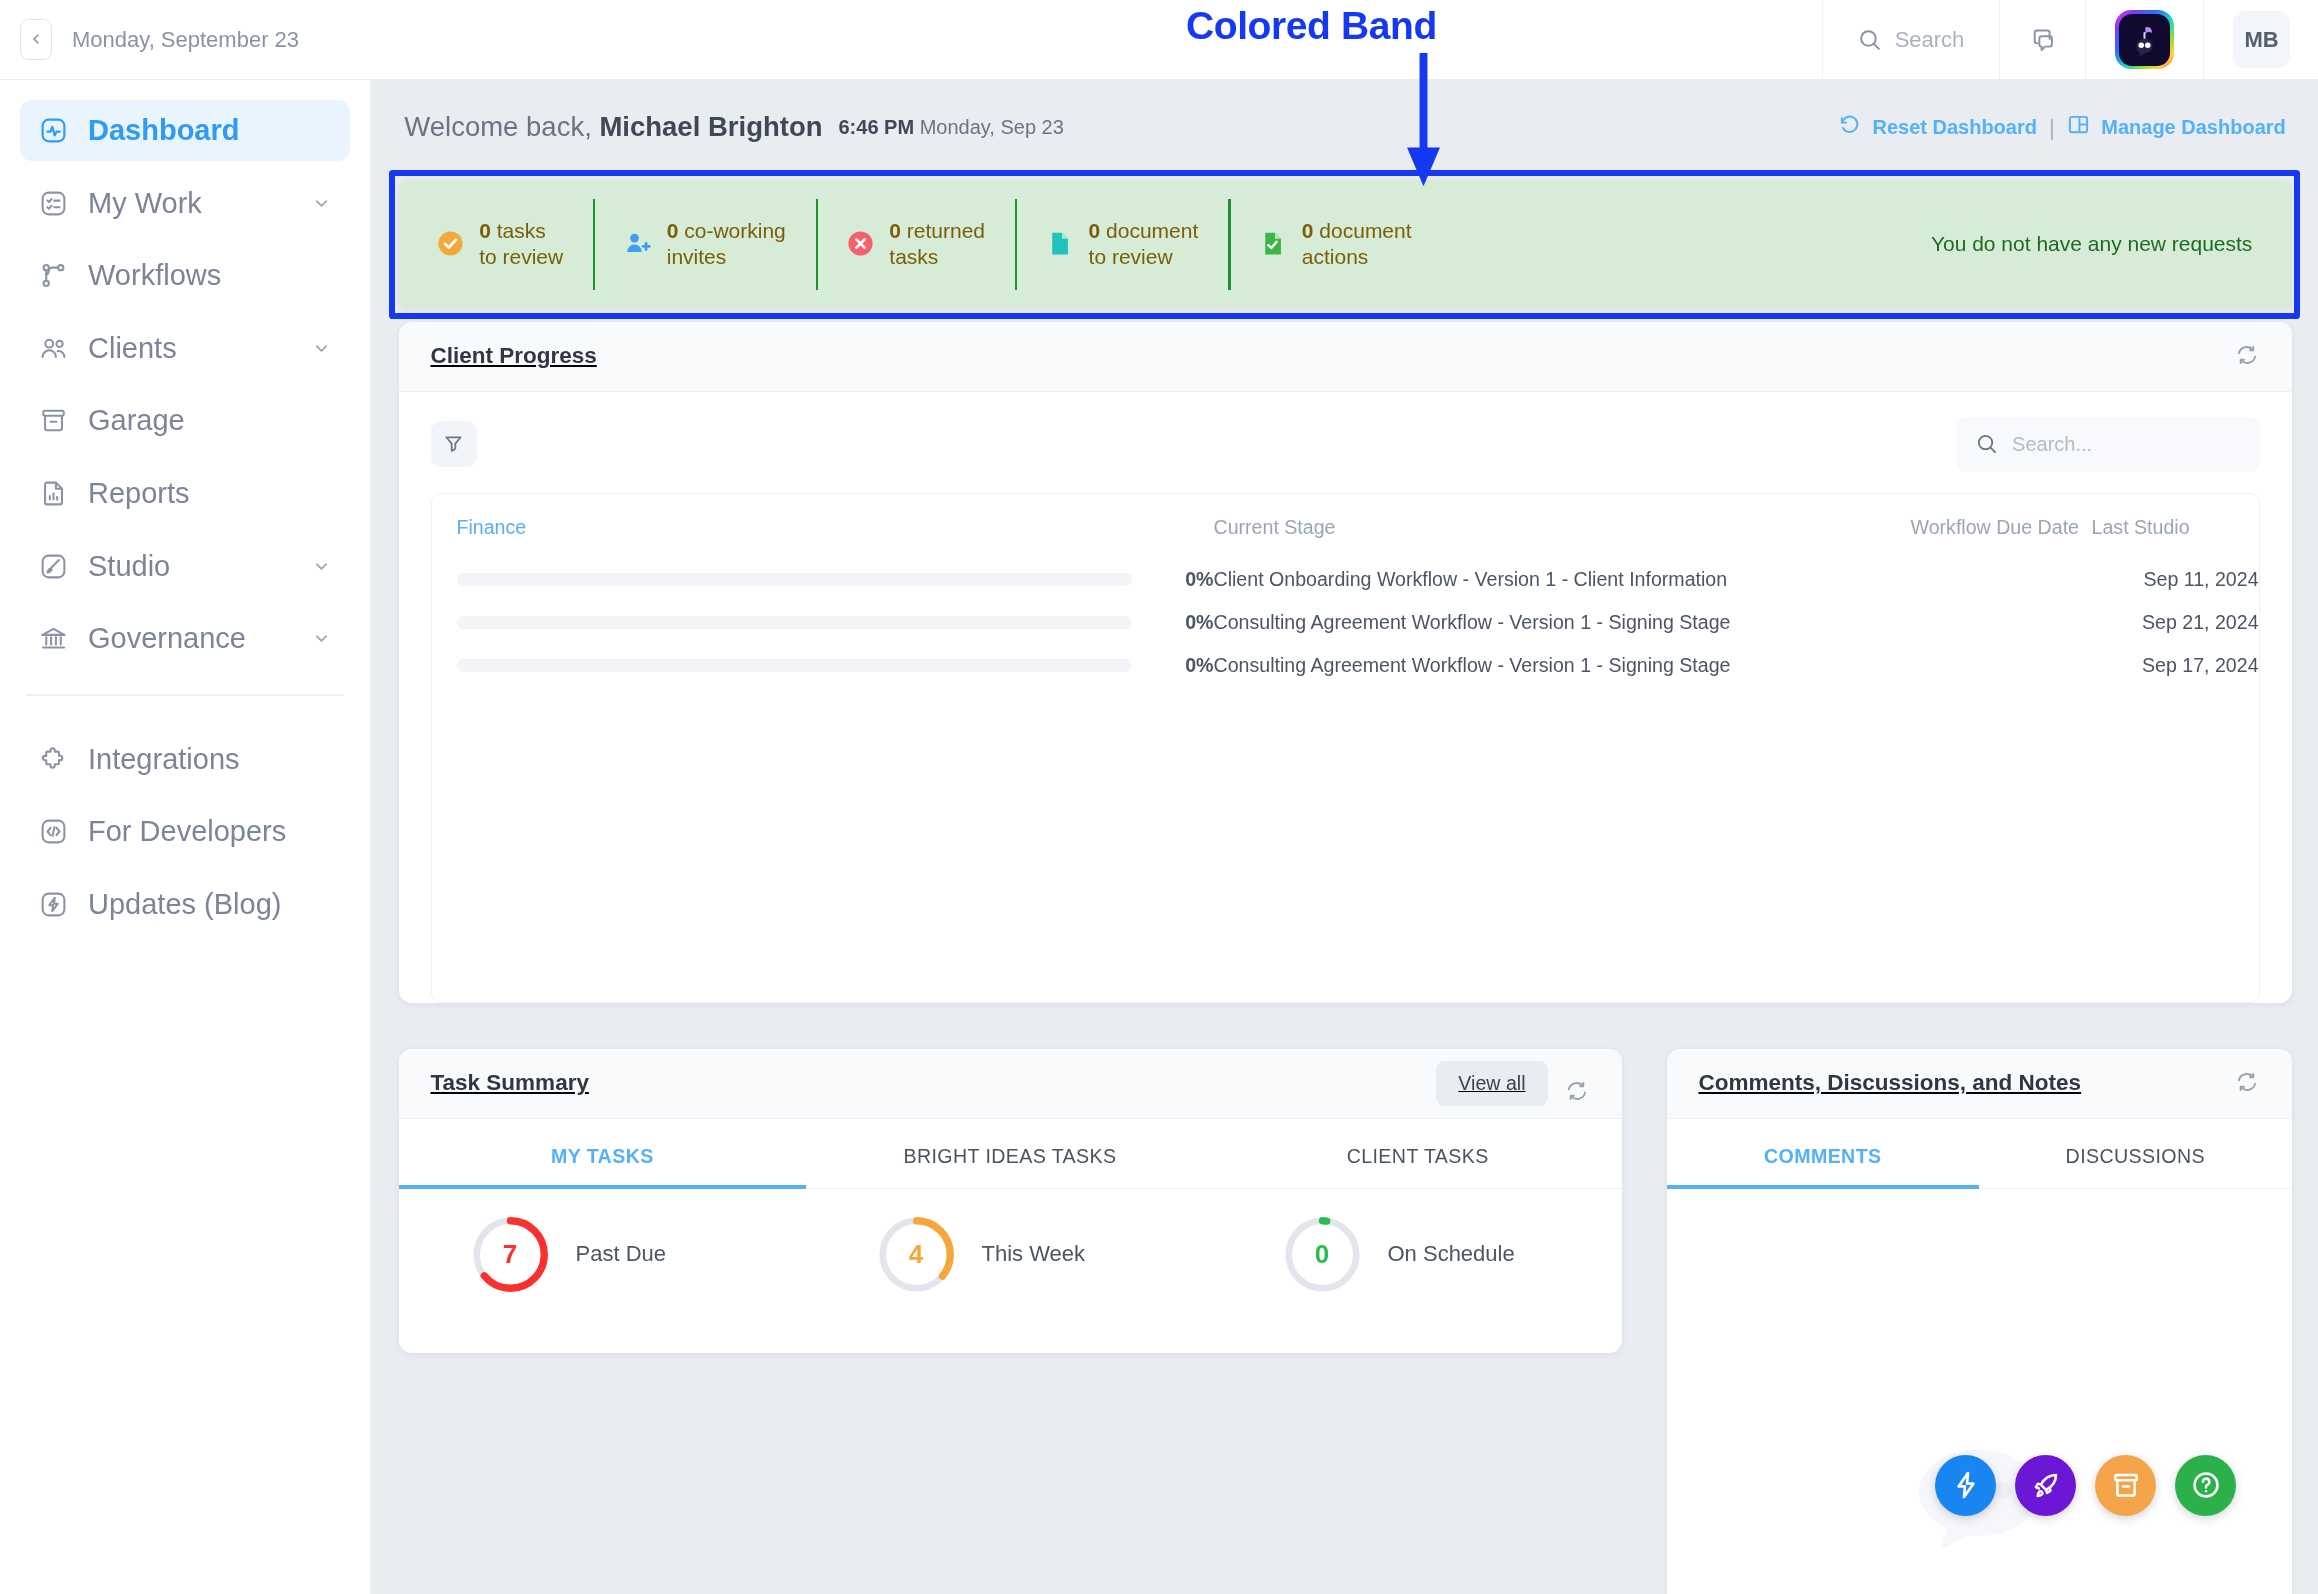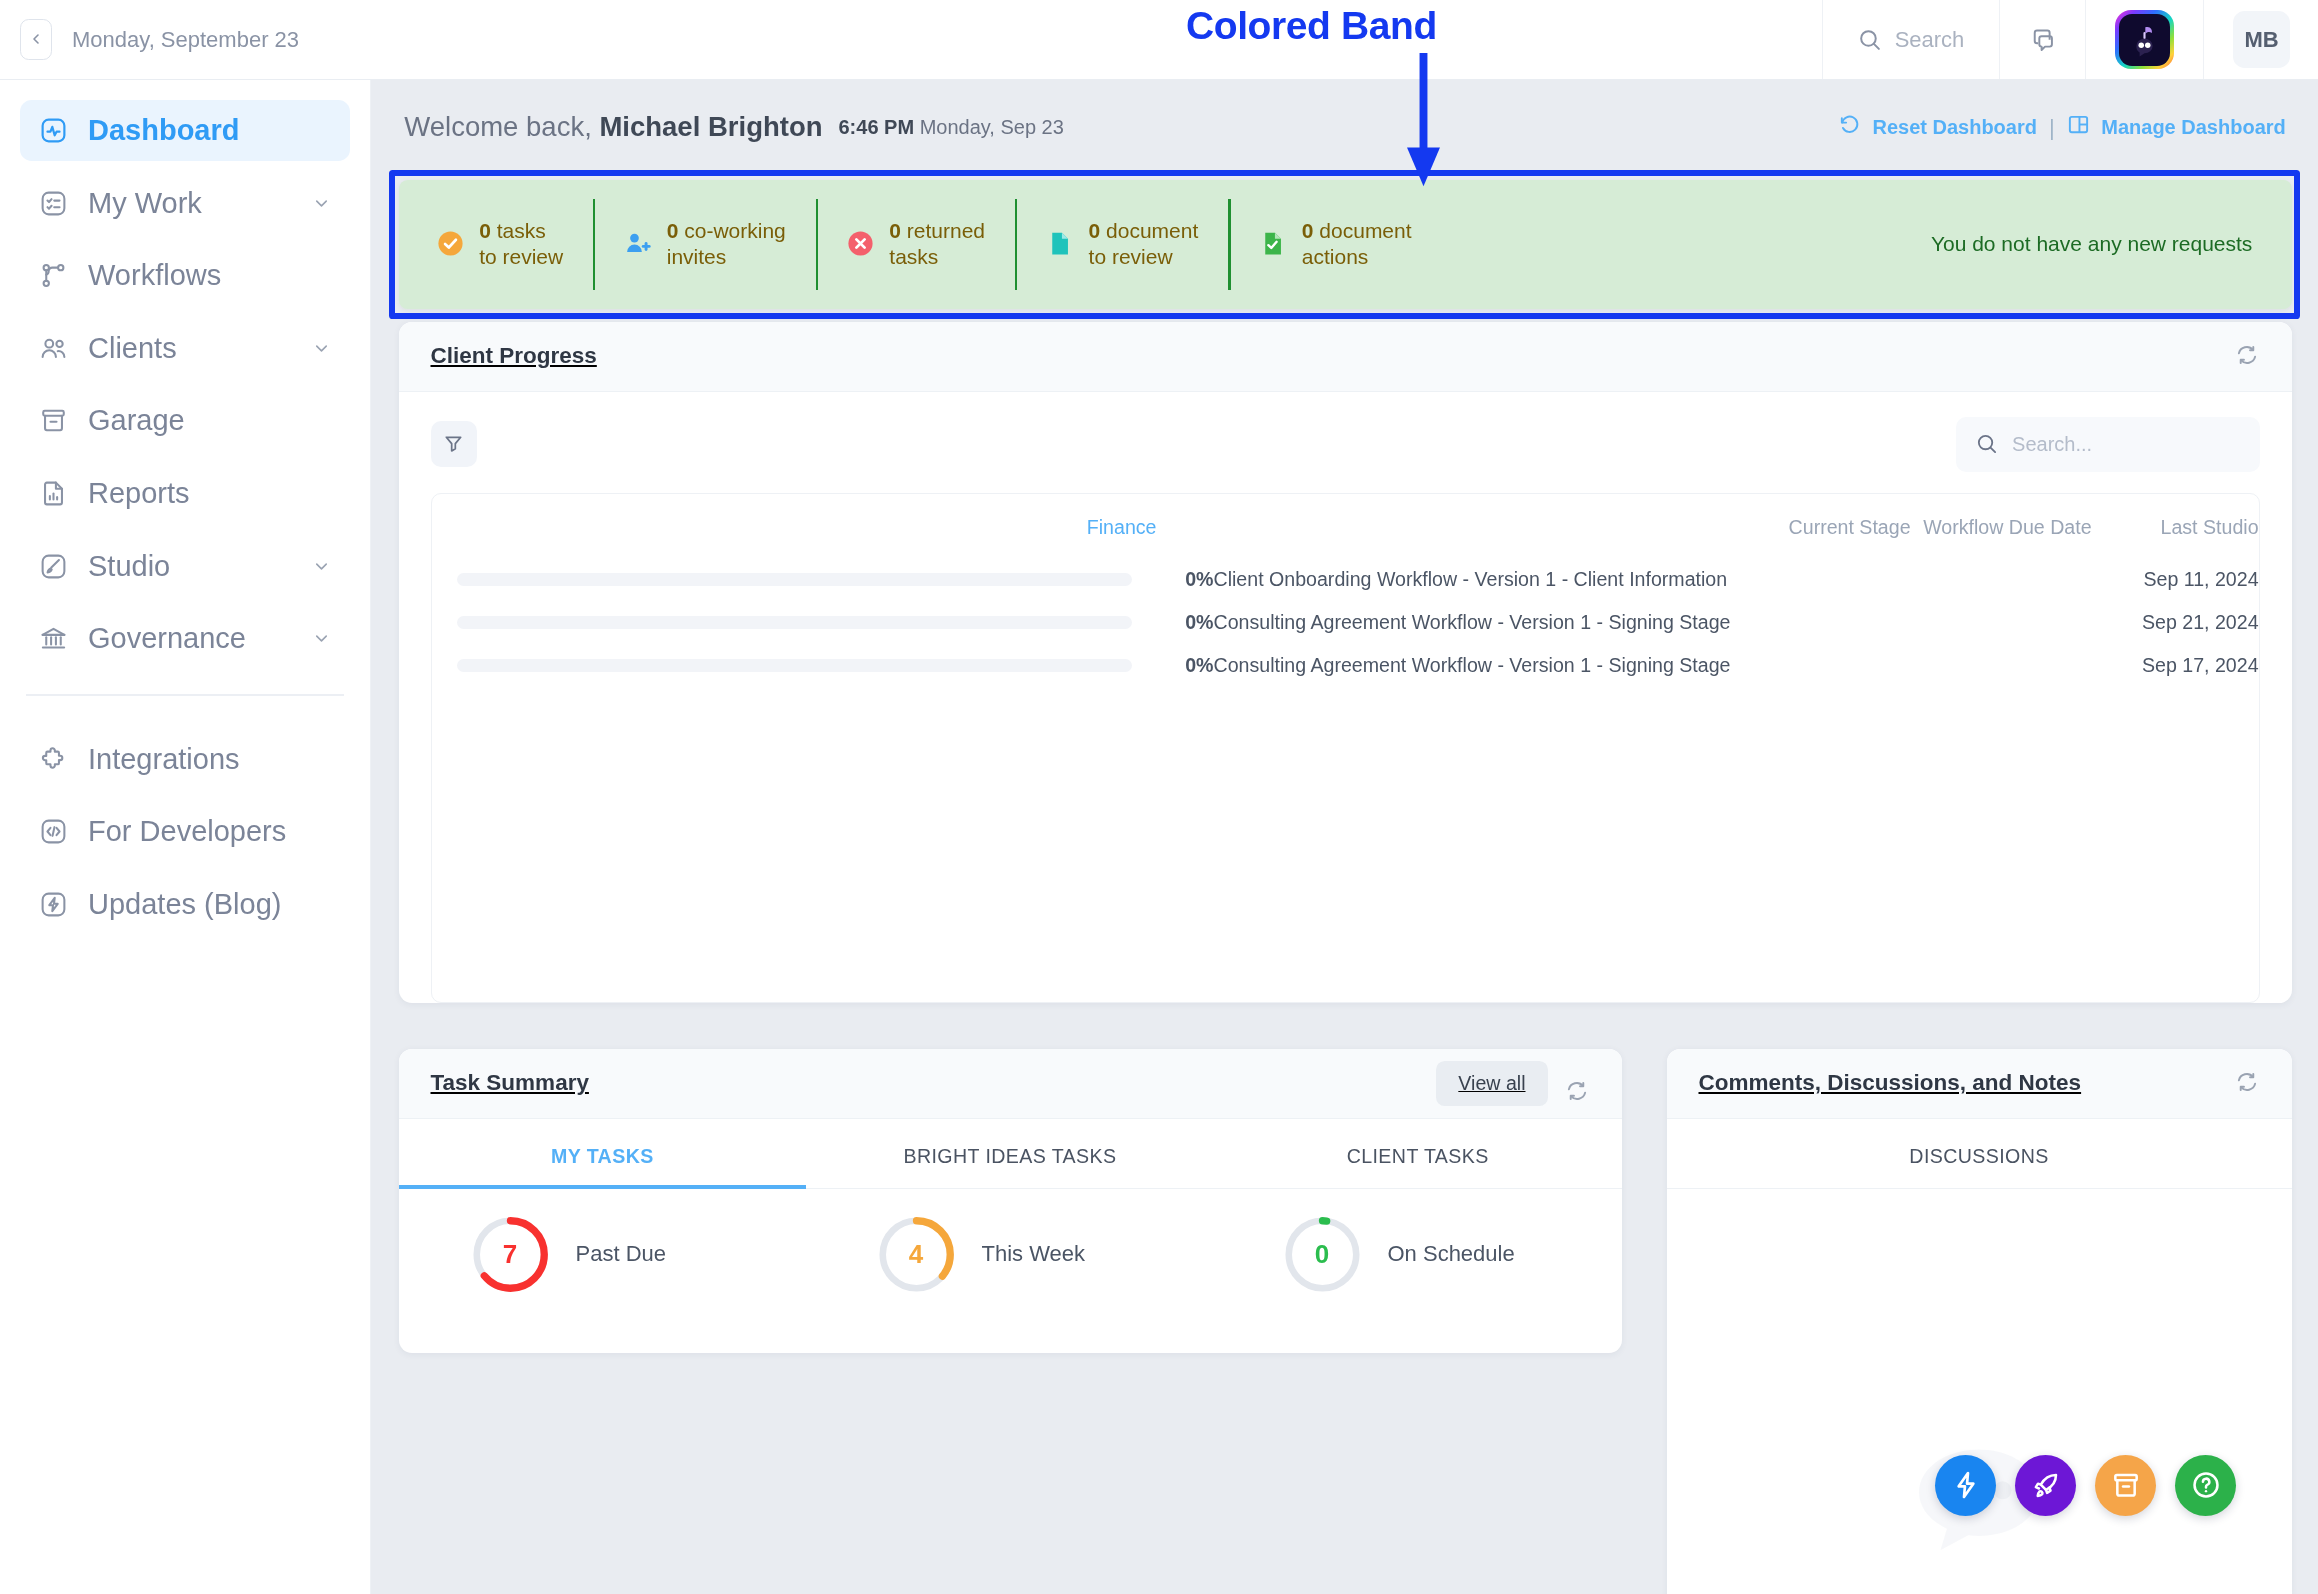--- a/index.html
+++ b/index.html
@@ -138,21 +138,21 @@
   }
   .cp-search {
     margin-left: auto; width: 304px; height: 55px; background: #f7f9fc; border-radius: 10px;
     display: flex; align-items: center; gap: 14.5px; padding: 0 19px; cursor: text;
   }
   .cp-search .ph { font-size: 20px; color: #b4bcca; }
 
   .cp-table-wrap { margin: 14.5px 32px 0 32px; border: 1.4px solid #eef1f5; border-radius: 10px; flex: 1 1 auto; overflow: hidden; }
   table.cp { width: 100%; border-collapse: collapse; table-layout: fixed; }
   table.cp th {
-    text-align: right; font-size: 19.6px; font-weight: 400; color: #9aa5b6;
+    text-align: left; font-size: 19.6px; font-weight: 400; color: #9aa5b6;
     padding: 22px 0 19px 0; vertical-align: middle;
   }
   table.cp th.cat { color: #54b0f7; padding-left: 25px; }
   table.cp td { padding: 10px 0; vertical-align: middle; font-size: 19.6px; color: #4b5565; }
   .col-progress { width: 725px; }
   .col-pct { width: 57px; }
   .col-stage { width: auto; }
   .col-due { width: 181px; }
   .col-last { width: 167px; }
   .pbar { height: 13px; border-radius: 6.5px; background: #f2f4f8; margin-left: 25px; margin-right: 25px; }
@@ -693,20 +693,21 @@
                 <svg viewBox="0 0 24 24" width="26" height="26" fill="none" stroke="#9aa3b2" stroke-width="1.8" stroke-linecap="round" stroke-linejoin="round">
                     <path d="M4.5 10.5 a7.5 7.5 0 0 1 13 -3.2"></path>
                     <polyline points="17.8 4.6 17.8 7.6 14.8 7.6"></polyline>
                     <path d="M19.5 13.5 a7.5 7.5 0 0 1 -13 3.2"></path>
                     <polyline points="6.2 19.4 6.2 16.4 9.2 16.4"></polyline>
                   </svg>
               </span>
             </span>
           </div>
           <div class="cm-tabs">
+            <div class="cm-tab active">COMMENTS</div>
             <div class="cm-tab">DISCUSSIONS</div>
           </div>
           <div class="cm-empty">
             <span class="cm-bubble">
               <svg viewBox="0 0 64 56" width="138" height="120">
                 <path d="M32 4 C16 4 4 13 4 24 c0 7 5 13 13 17 l-3 10 l13 -7 c1.6 .2 3.3 .3 5 .3 c16 0 28 -9 28 -20 S48 4 32 4 z" fill="#f0f2f6"></path>
                 <circle cx="21" cy="23" r="4.2" fill="#dfe3ea"></circle>
                   <circle cx="32" cy="23" r="4.2" fill="#dfe3ea"></circle>
                   <circle cx="43" cy="23" r="4.2" fill="#dfe3ea"></circle>
               </svg>

